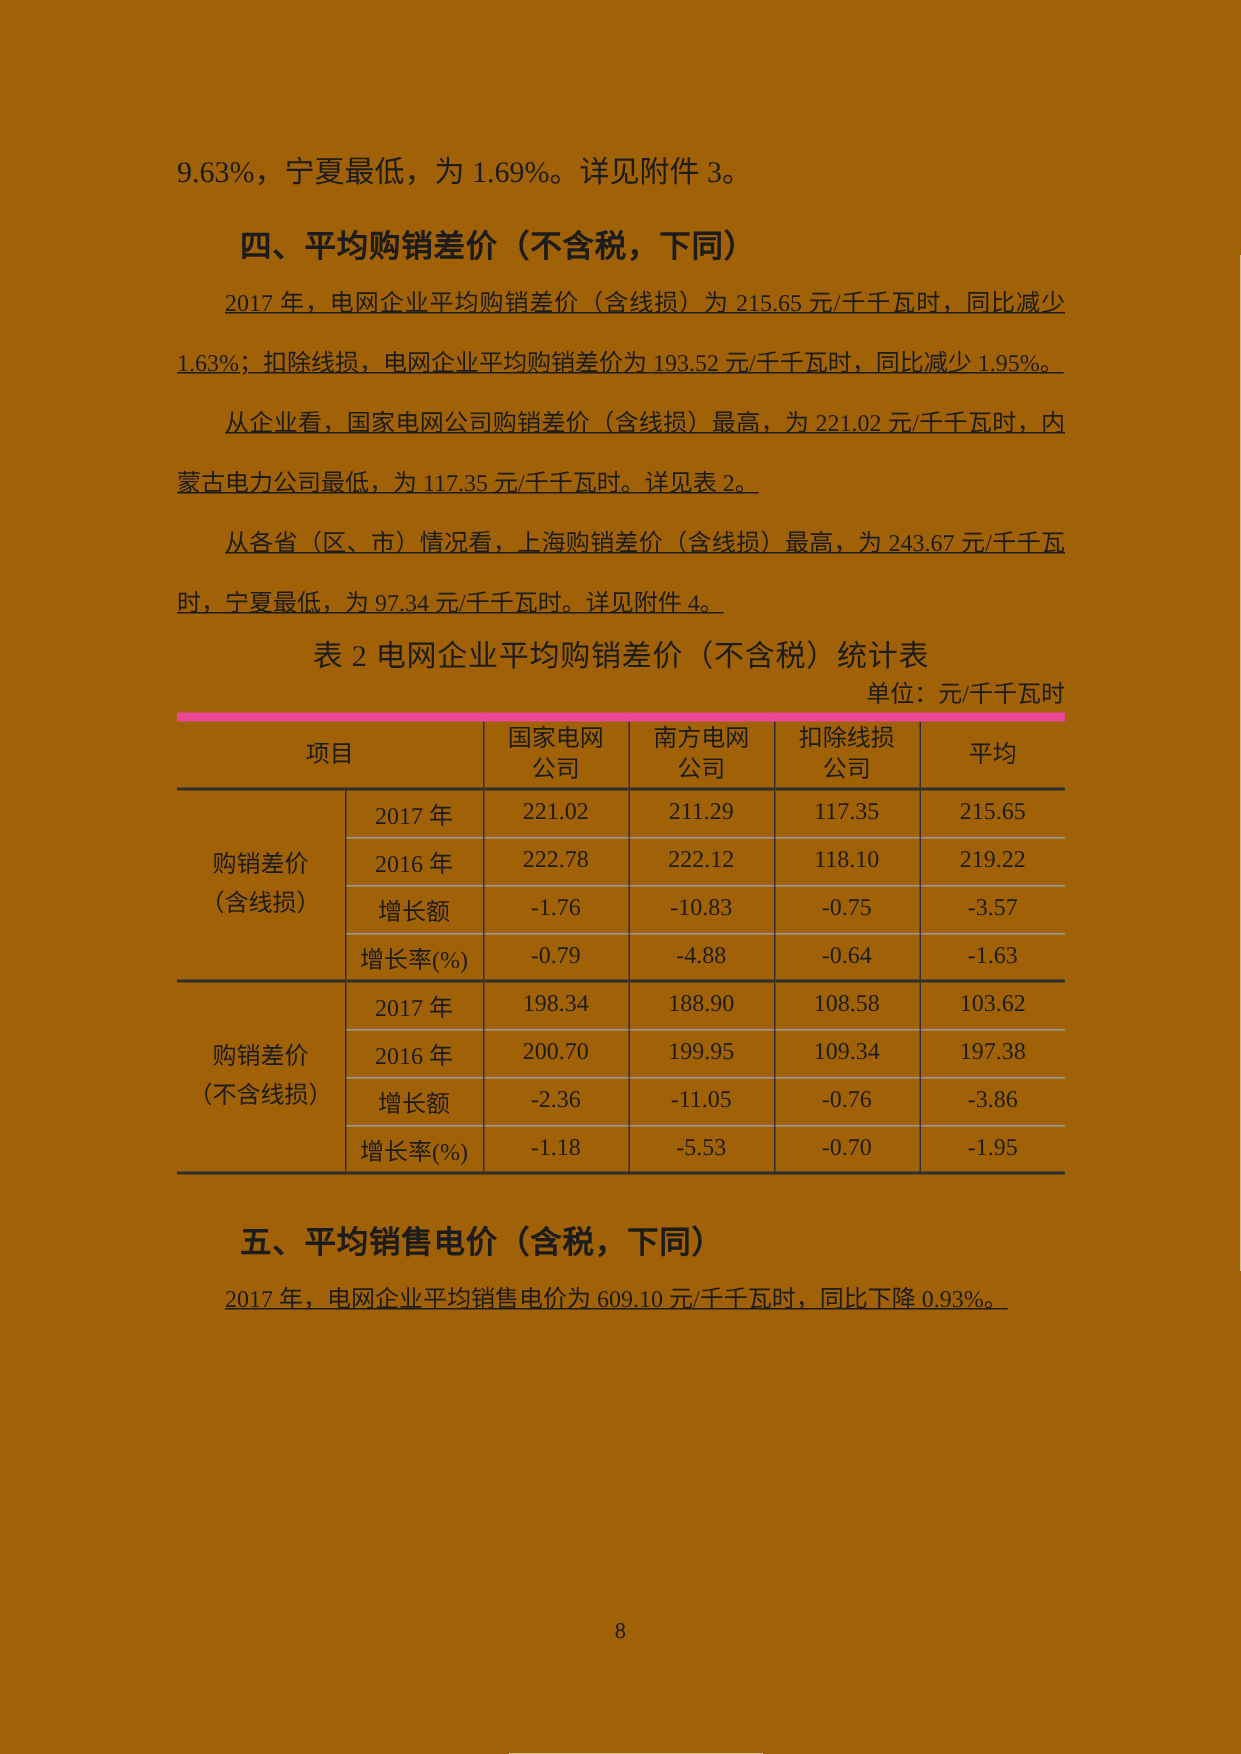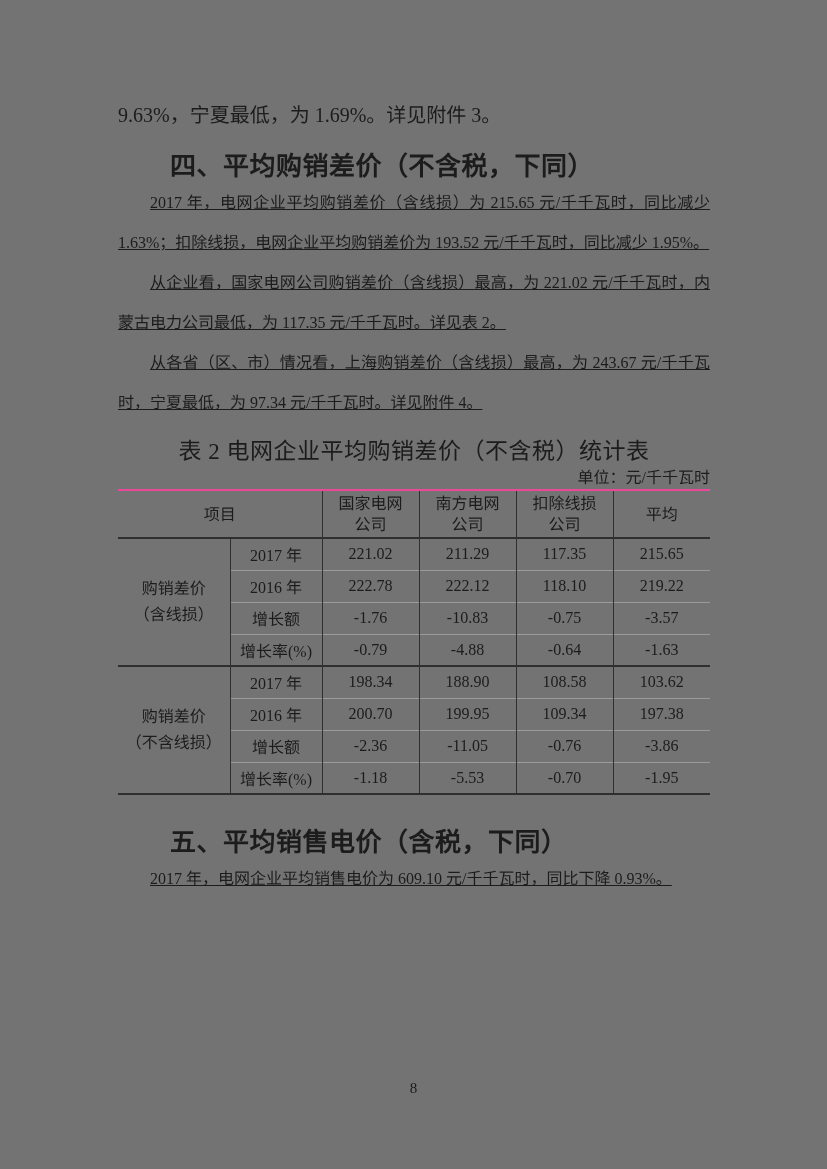--- a/index.html
+++ b/index.html
@@ -1,21 +1,21 @@
 <!DOCTYPE html>
 <html lang="zh-CN"><head>
 <meta charset="utf-8">
 <style>
   * { box-sizing: border-box; }
   html, body { margin: 0; padding: 0; background: #ffffff; }
   .page {
     position: relative;
     width: 827px;
     height: 1169px;
-    background: #737373;
+    background: #a16207;
     color: #1c1c1c;
     font-family: "Liberation Serif", "DejaVu Serif", serif;
     overflow: hidden;
   }
   .content {
     position: absolute;
     left: 118px;
     top: 95px;
     width: 592px;
   }
@@ -28,45 +28,44 @@
   .body-para {
     margin: 0;
     font-size: 16px;
     line-height: 40px;
     text-indent: 2em;
     text-align: justify;
     text-decoration: underline;
   }
   .heading {
     margin: 16px 0 0 0;
-    font-family: Liberation Serif, serif;
+    font-family: Liberation Mono, monospace;
     font-weight: 700;
-    font-size: 26px;
+    font-size: 21px;
     line-height: 32px;
     text-indent: 2em;
     letter-spacing: 0.5px;
   }
   .heading-5 { margin-top: 32px; }
   .table-title {
-    margin-top: 14px;
-    font-size: 23px;
+    font-size: 20px;
     line-height: 30px;
     text-align: center;
     letter-spacing: 0.5px;
   }
   .table-unit {
     font-size: 16px;
     line-height: 22px;
     text-align: right;
   }
   table.data {
     border-collapse: collapse;
     table-layout: fixed;
     width: 592px;
-    border-top: 2px solid #ec4899;
+    border-top: 6px solid #ec4899;
     border-bottom: 2px solid #2f2f2f;
   }
   table.data th, table.data td {
     font-weight: normal;
     text-align: center;
     vertical-align: middle;
     font-size: 16px;
     padding: 0;
     white-space: pre-line;
   }

